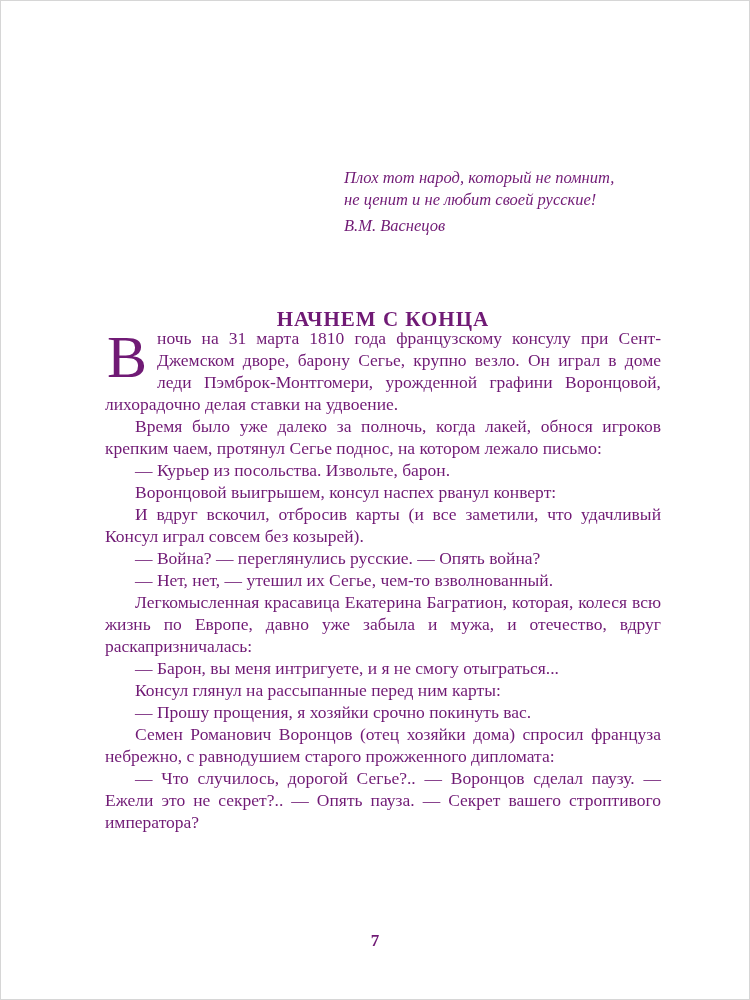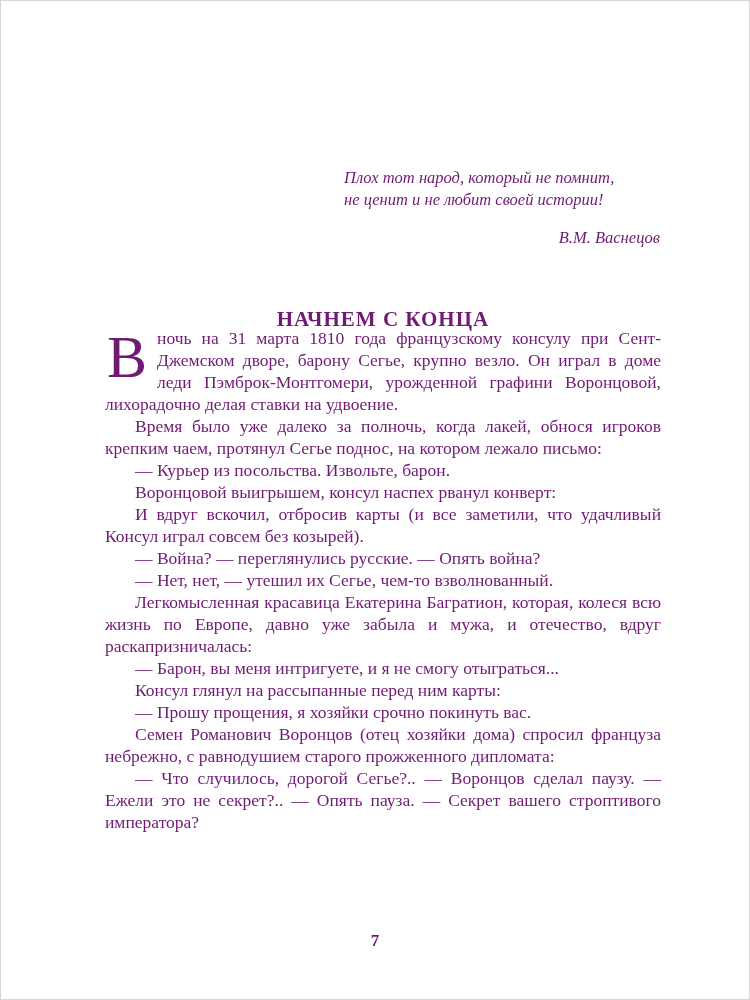--- a/index.html
+++ b/index.html
@@ -22,22 +22,22 @@
     position: absolute;
     top: 166px;
     left: 343px;
     width: 316px;
     font-style: italic;
     font-size: 16.5px;
     line-height: 22px;
     text-align: left;
   }
   .epigraph .attribution {
-    text-align: right;
-    margin-top: 16px;
+    text-align: left;
+    margin-top: 4px;
   }
   .chapter-title {
     position: absolute;
     top: 298px;
     left: 0;
     width: 100%;
     margin: 8px;
     text-align: center;
     font-size: 21px;
     font-weight: 700;
@@ -77,21 +77,21 @@
     font-weight: 700;
   }
 </style>
 </head>
 <body>
 
 <div class="page">
 
   <div class="epigraph">
     <div>Плох тот народ, который не помнит,</div>
-    <div>не ценит и не любит своей истории!</div>
+    <div>не ценит и не любит своей русские!</div>
     <div class="attribution">В.М. Васнецов</div>
   </div>
 
   <h1 class="chapter-title">НАЧНЕМ С КОНЦА</h1>
 
   <div class="body-text">
     <p class="first"><span class="dropcap">В</span><span>ночь на 31 марта 1810 года французскому консулу при Сент-Джемском дворе, барону Сегье, крупно везло. Он играл в доме леди Пэмброк-Монтгомери, урожденной графини Воронцовой, лихорадочно делая ставки на удвоение.</span></p>
     <p>Время было уже далеко за полночь, когда лакей, обнося игроков крепким чаем, протянул Сегье поднос, на котором лежало письмо:</p>
     <p>— Курьер из посольства. Извольте, барон.</p>
     <p>Воронцовой выигрышем, консул наспех рванул конверт:</p>

